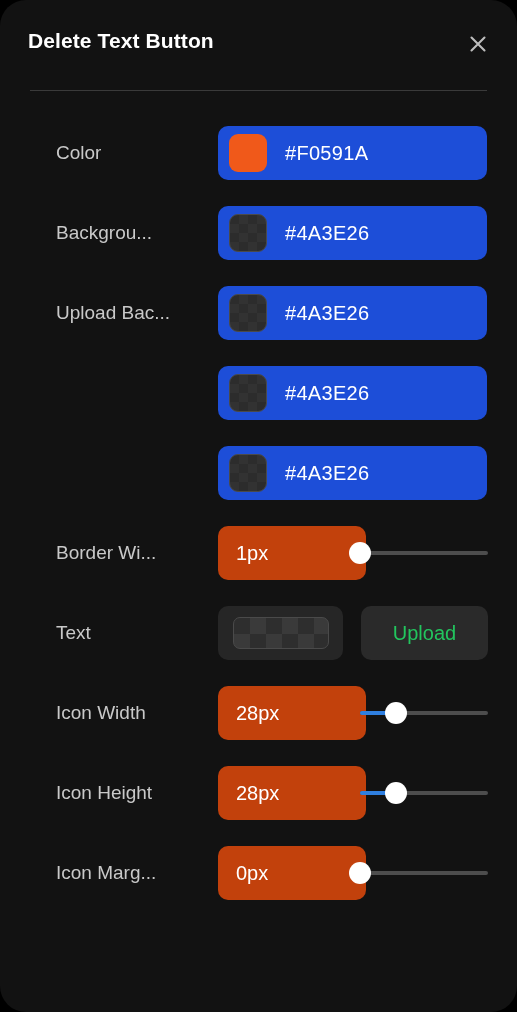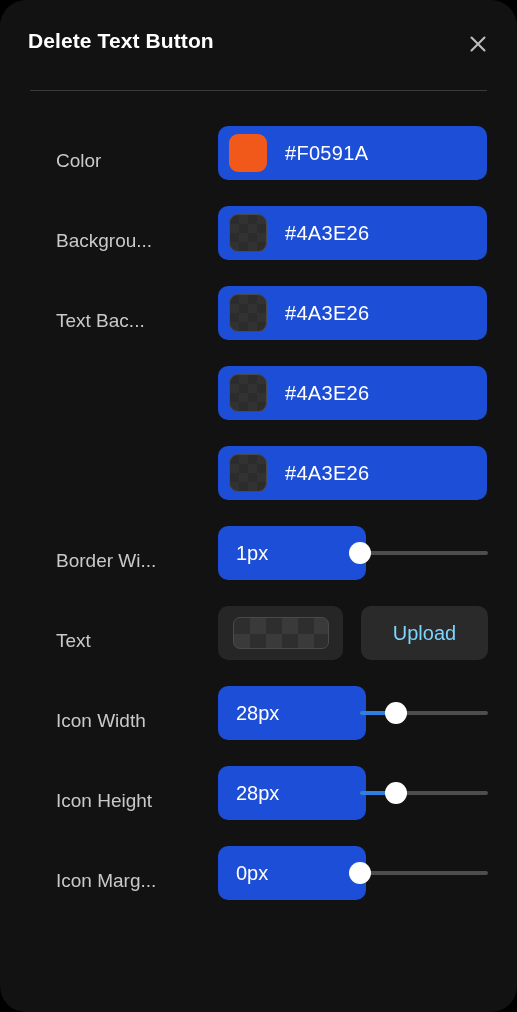--- a/index.html
+++ b/index.html
@@ -82,21 +82,20 @@
     position: absolute;
     left: 56px;
     top: 50%;
     transform: translateY(-50%);
     font-size: 19px;
     color: #c9c9c9;
     white-space: nowrap;
     max-width: 150px;
     overflow: hidden;
     text-overflow: ellipsis;
-    margin-top: 8px;
   }
 
   
   .color-field {
     position: absolute;
     left: 218px;
     top: 50%;
     transform: translateY(-50%);
     width: 269px;
     height: 54px;
@@ -132,21 +131,21 @@
   }
 
   
   .value-box {
     position: absolute;
     left: 218px;
     top: 50%;
     transform: translateY(-50%);
     width: 148px;
     height: 54px;
-    background: #1d4ed8;
+    background: #c2410c;
     border-radius: 10px;
     display: flex;
     align-items: center;
     cursor: text;
     box-sizing: border-box;
   }
   .value-text {
     margin-left: 18px;
     font-size: 20px;
     color: #ffffff;
@@ -221,21 +220,21 @@
   .upload-btn {
     position: absolute;
     left: 361px;
     top: 50%;
     transform: translateY(-50%);
     width: 127px;
     height: 54px;
     background: #2a2a2a;
     border: none;
     border-radius: 10px;
-    color: #7dd3fc;
+    color: #22c55e;
     font-size: 20px;
     font-family: "Liberation Sans", sans-serif;
     cursor: pointer;
     padding: 12px;
   }
 </style>
 </head>
 <body>
 
 <div class="panel">
@@ -262,21 +261,21 @@
         </div>
       </div>
       <div class="row">
         <div class="row-label">Backgrou...</div>
         <div class="color-field">
           <div class="swatch transparent"></div>
           <div class="hex-value">#4A3E26</div>
         </div>
       </div>
       <div class="row">
-        <div class="row-label">Text Bac...</div>
+        <div class="row-label">Upload Bac...</div>
         <div class="color-field">
           <div class="swatch transparent"></div>
           <div class="hex-value">#4A3E26</div>
         </div>
       </div>
       <div class="row">
         <div class="color-field">
           <div class="swatch transparent"></div>
           <div class="hex-value">#4A3E26</div>
         </div>

